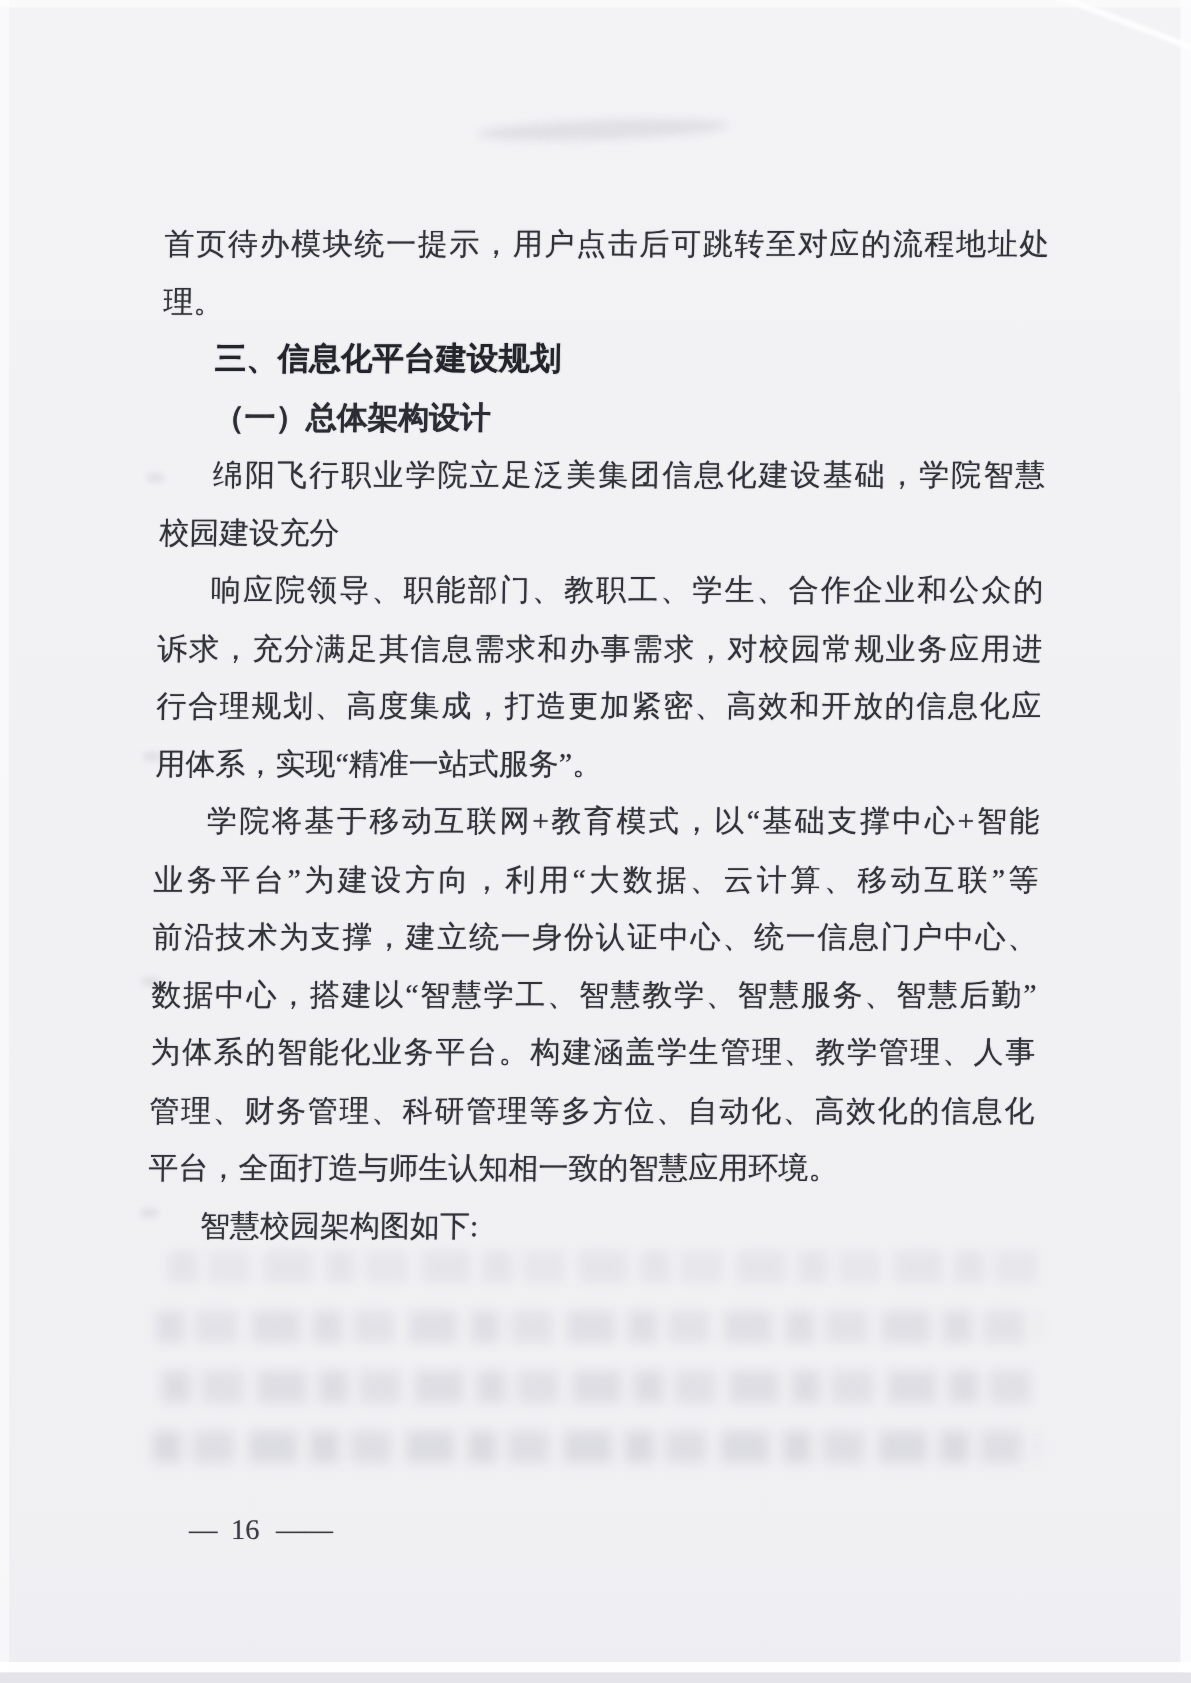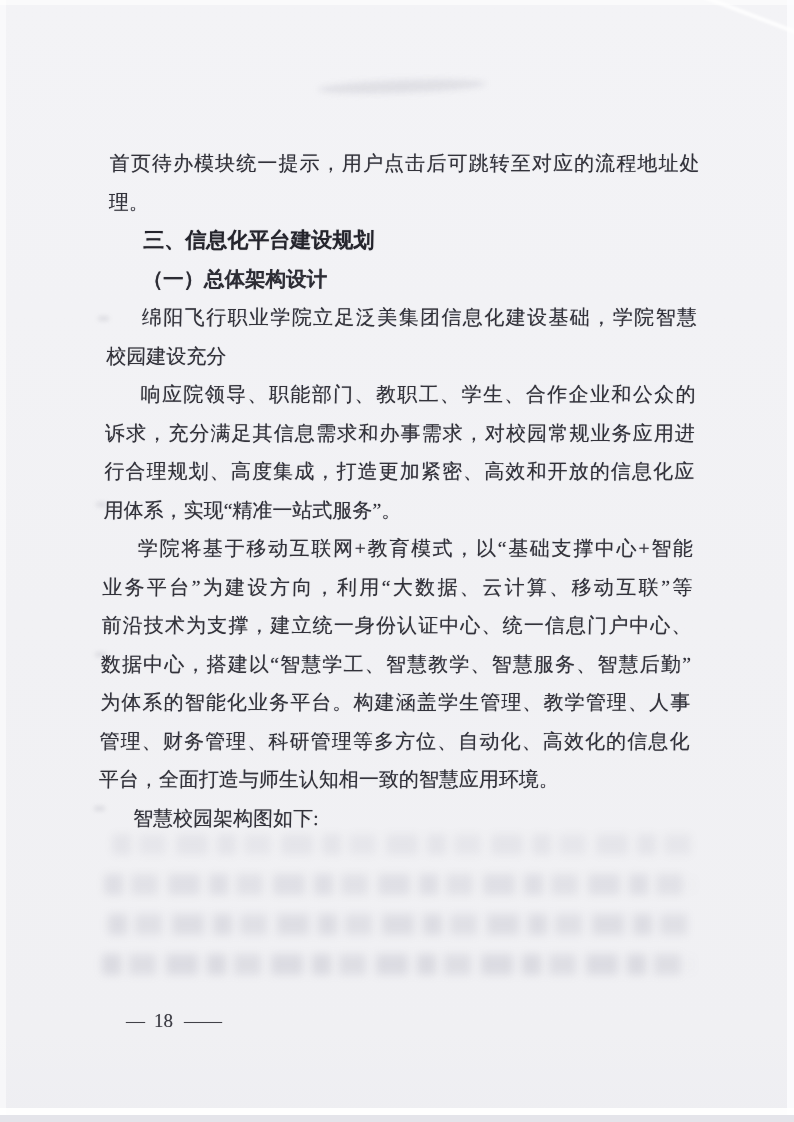--- a/index.html
+++ b/index.html
@@ -114,21 +114,21 @@
   <div class="ghost g1"></div>
   <div class="ghost g2"></div>
   <div class="ghost g3"></div>
   <div class="ghost g4"></div>
   <div class="speck s1"></div>
   <div class="speck s2"></div>
   <div class="speck s3"></div>
   <div class="speck s4"></div>
 
   <div class="footer">
-    <span class="dash-left">—</span><span class="num">18</span><span class="dash-right">——</span>
+    <span class="dash-left">—</span><span class="num">16</span><span class="dash-right">——</span>
   </div>
 
   <div class="edge-top"></div>
   <div class="edge-left"></div>
   <div class="edge-right"></div>
   <div class="corner-sliver"></div>
   <div class="edge-bottom-white"></div>
   <div class="edge-bottom-gray"></div>
 
 </div>

